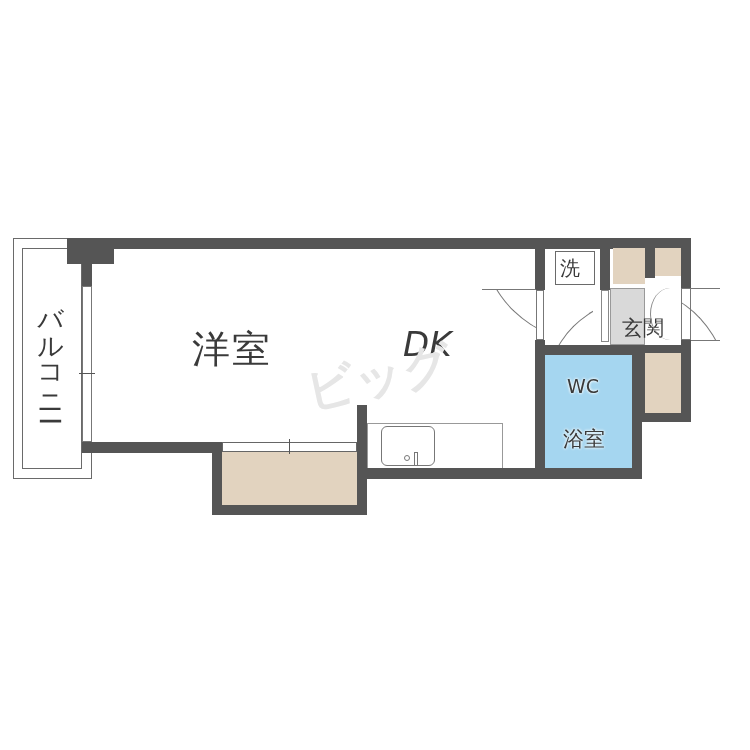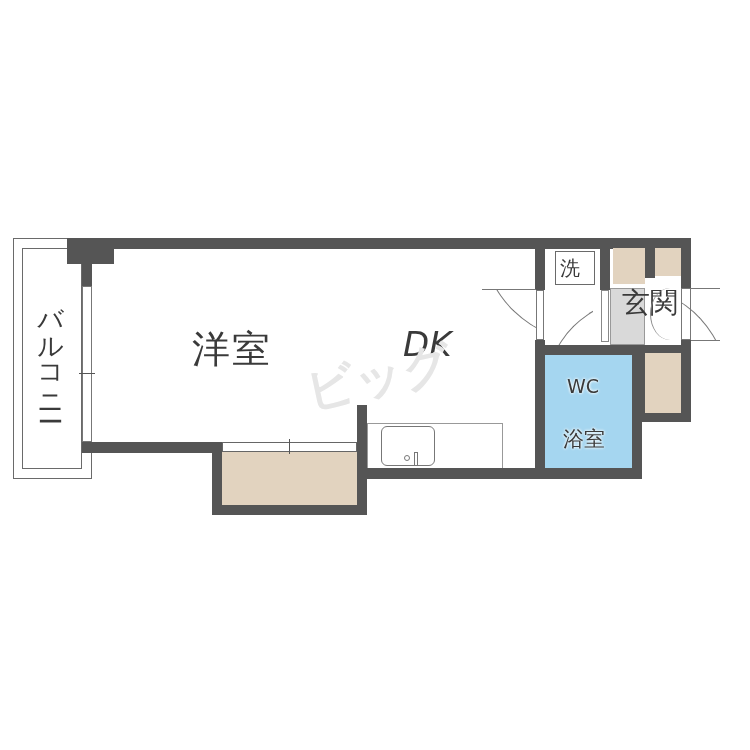--- a/index.html
+++ b/index.html
@@ -61,21 +61,21 @@
 
   <div class="abs" style="left:610px;top:288px;width:35px;height:57px;background:#d9d9d9;border:1px solid #999;"></div>
   <div class="abs wall" style="left:645px;top:238px;width:10px;height:40px;"></div>
   <div class="abs wall" style="left:681px;top:238px;width:10px;height:50px;"></div>
   <div class="abs tan" style="left:613px;top:248px;width:32px;height:36px;"></div>
   <div class="abs tan" style="left:655px;top:248px;width:26px;height:28px;"></div>
   <div class="abs" style="left:681px;top:288px;width:10px;height:52px;border:1px solid #777;background:#fff;"></div>
   <div class="door-arc" style="left:633px;top:288px;width:96px;height:104px;border-radius:0 100% 0 0;clip-path:inset(0 0 50% 50%);border-left:none;border-bottom:none;"></div>
   <div class="abs" style="left:690px;top:288px;width:30px;height:1px;background:#777;"></div>
   <div class="abs" style="left:690px;top:340px;width:30px;height:1px;background:#777;"></div>
-  <div class="label" style="left:622px;top:284px;font-size:28px;">玄関</div>
+  <div class="label" style="left:622px;top:314px;font-size:21px;">玄関</div>
   <div class="abs" style="left:650px;top:288px;width:40px;height:52px;border-left:1px solid #888;border-radius:60% 0 0 60%;"></div>
   <div class="abs" style="left:647px;top:345px;width:32px;height:8px;border:1px solid #aaa;background:#fff;"></div>
 
   <div class="abs wall" style="left:545px;top:345px;width:100px;height:10px;"></div>
   <div class="abs wall" style="left:632px;top:345px;width:10px;height:134px;"></div>
   <div class="abs" style="left:545px;top:355px;width:87px;height:113px;background:#a5d6f0;"></div>
   <div class="label" style="left:567px;top:375px;font-size:19px;text-shadow:0 0 3px #fff,0 0 3px #fff;">WC</div>
   <div class="label" style="left:563px;top:425px;font-size:21px;text-shadow:0 0 3px #fff,0 0 3px #fff;">浴室</div>
 
   <div class="abs wall" style="left:642px;top:345px;width:49px;height:77px;"></div>

